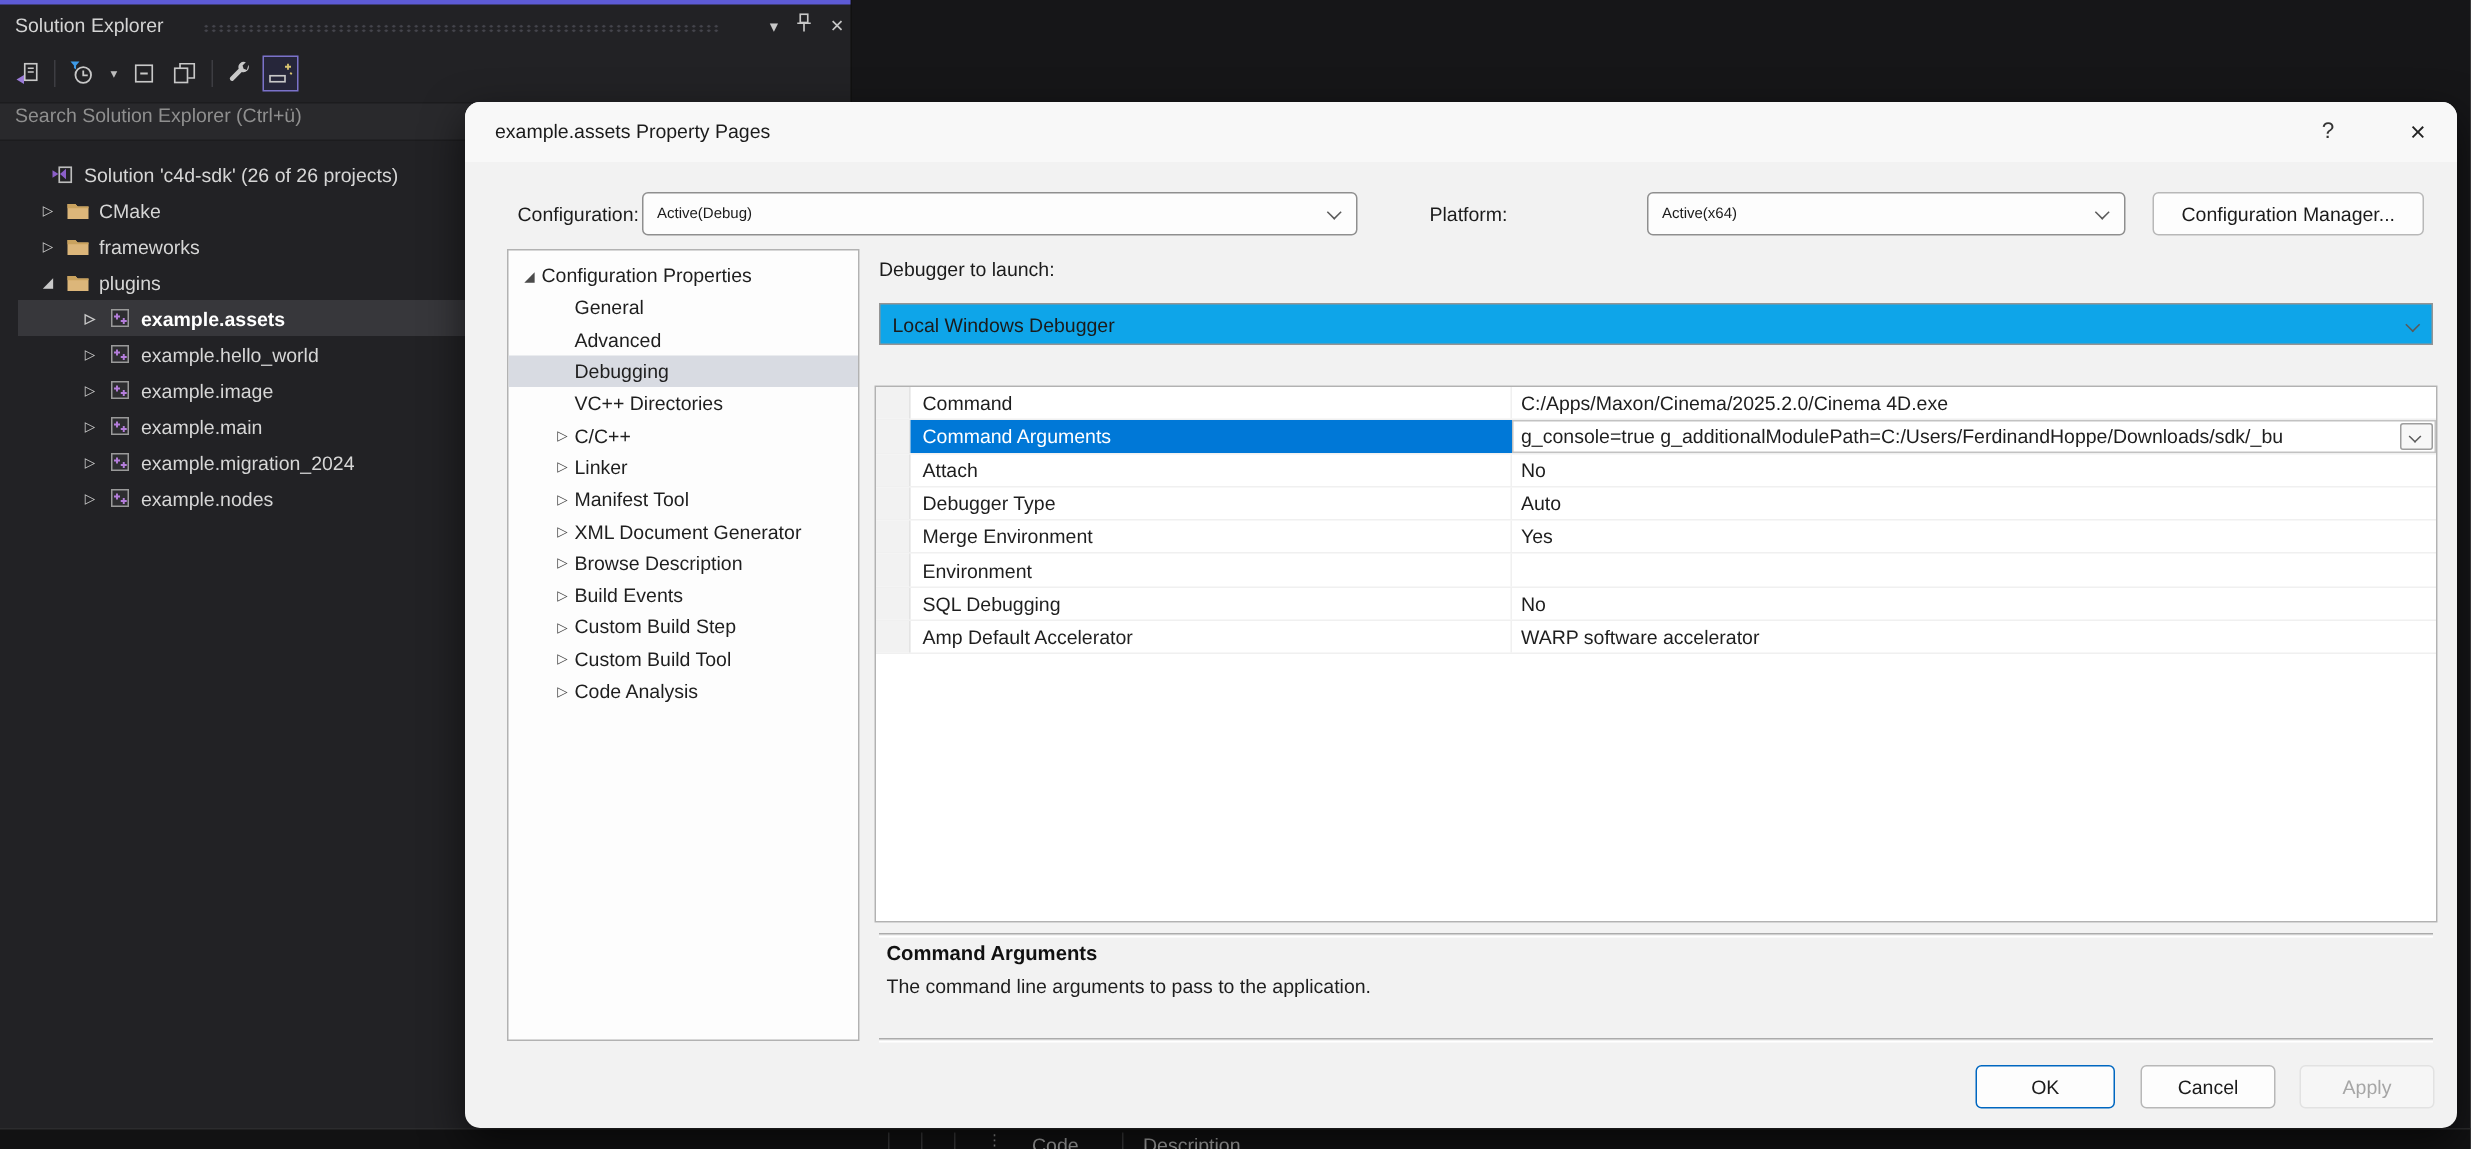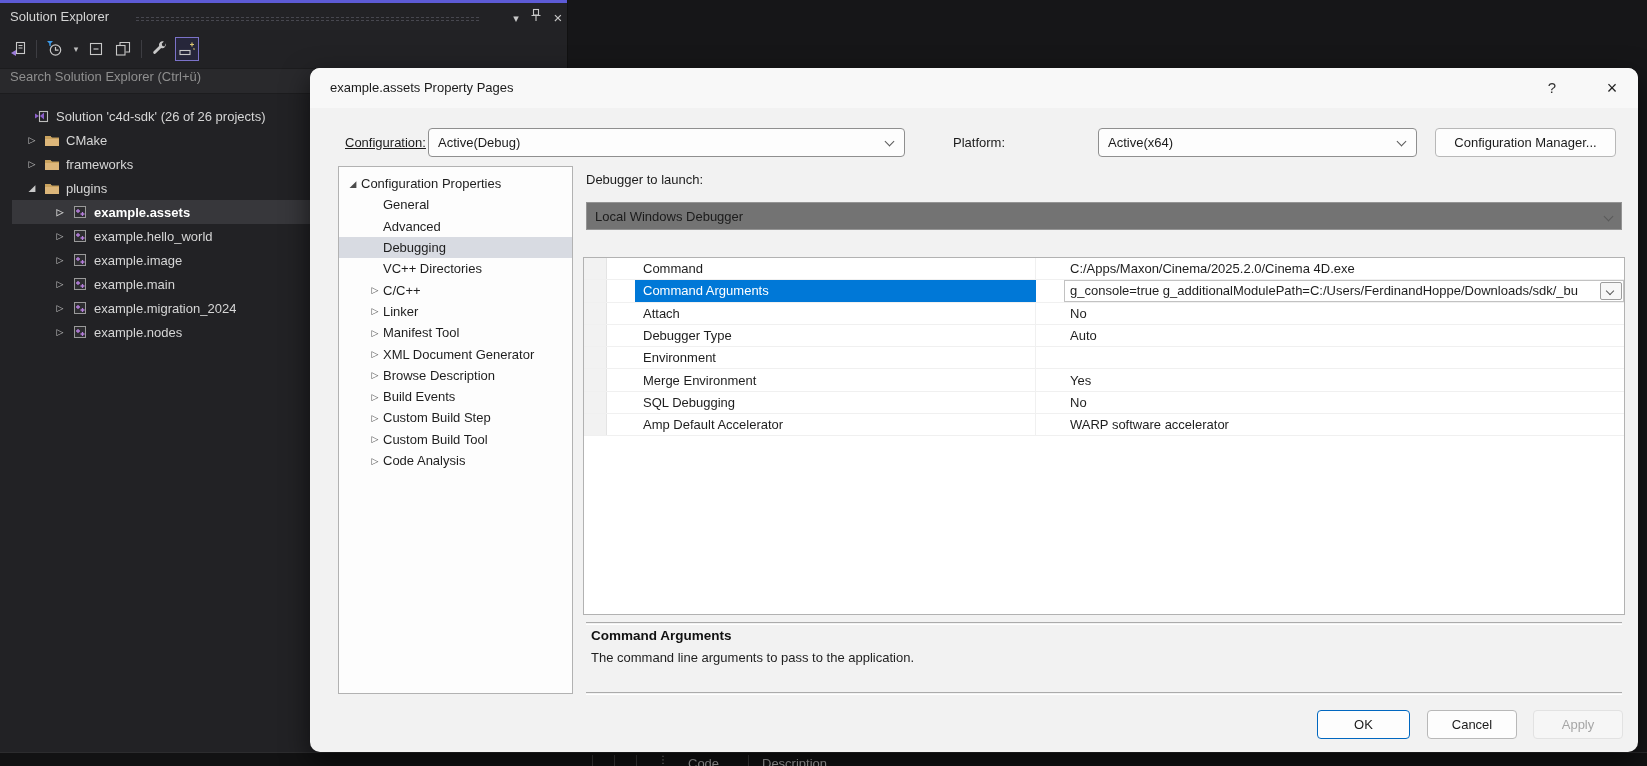--- a/index.html
+++ b/index.html
@@ -40,40 +40,40 @@
   .strip-sep { position:absolute; top:2px; width:1px; height:12px; background:#3a3a3c; }
   
   .dialog { position:absolute; left:310px; top:68px; width:1328px; height:684px; background:#f2f2f2;
     border-radius:10px; box-shadow:0 10px 28px rgba(0,0,0,.6); z-index:5; }
   .dlg-titlebar { position:absolute; left:0; top:0; width:100%; height:40px; background:#f8f8f8; border-radius:10px 10px 0 0; }
   .dlg-title { position:absolute; left:20px; top:12px; font-size:13px; color:#1b1b1b; white-space:nowrap; }
   .dlg-help { position:absolute; left:1228px; top:6px; width:28px; height:28px; text-align:center; line-height:28px; font-size:15px; color:#333; cursor:pointer; border-radius:4px; }
   .dlg-close { position:absolute; left:1288px; top:6px; width:28px; height:28px; text-align:center; line-height:28px; font-size:18px; color:#222; cursor:pointer; border-radius:4px; }
   .fld-label { position:absolute; font-size:13px; color:#1b1b1b; white-space:nowrap; }
   .dd { position:absolute; height:29px; background:#fdfdfd; border:1px solid #8f8f8f; border-radius:4px;
-    display:flex; align-items:center; font-size:13px; color:#1b1b1b; padding-left:9px; cursor:pointer; white-space:nowrap; }
+    display:flex; align-items:center; font-size:10px; color:#1b1b1b; padding-left:9px; cursor:pointer; white-space:nowrap; }
   .chev { position:absolute; width:7px; height:7px; border-right:1.4px solid #5a5a5a; border-bottom:1.4px solid #5a5a5a; transform:rotate(45deg); }
   .dd .chev { right:11px; top:9px; }
   .btn { position:absolute; height:29px; background:#fdfdfd; border:1px solid #b8b8b8; border-radius:4px;
     font-size:13px; color:#1b1b1b; display:flex; align-items:center; justify-content:center; cursor:pointer; white-space:nowrap; }
   .btn.primary { border:1px solid #0067c0; }
   .btn.disabled { background:#f6f6f6; border-color:#e2e2e2; color:#a6a6a6; cursor:default; }
   
   .dlg-tree { position:absolute; left:28px; top:98px; width:235px; height:528px; background:#fdfdfd; border:1px solid #b2b2b2; padding-top:6px; overflow:hidden; }
   .dt-row { height:21.3px; display:flex; align-items:center; font-size:13px; color:#1e1e1e; white-space:nowrap; cursor:pointer; }
   .dt-row.sel { background:#d8dbe2; }
   .dt-exp { width:16px; text-align:center; font-size:9px; color:#4b4b4b; flex:none; }
   .dt-i0 { padding-left:6px; } .dt-i1 { padding-left:44px; } .dt-i1e { padding-left:28px; }
   
   .rp-label { position:absolute; left:276px; top:104px; font-size:13px; color:#1b1b1b; }
-  .rp-combo { position:absolute; left:276px; top:134px; width:1036px; height:28px; background:#737373; border:1px solid #949494;
+  .rp-combo { position:absolute; left:276px; top:134px; width:1036px; height:28px; background:#0ea5e9; border:1px solid #949494;
     display:flex; align-items:center; padding-left:8px; font-size:13px; color:#1b1b1b; cursor:pointer; }
   .rp-combo .chev { right:9px; top:10px; }
   .grid { position:absolute; left:273px; top:189px; width:1042px; height:358px; background:#ffffff; border:1px solid #b2b2b2; overflow:hidden; }
-  .g-row { height:22.3px; display:flex; border-bottom:1px solid #f0f0f0; font-size:13px; color:#1e1e1e; cursor:pointer;gap:28px; }
+  .g-row { height:22.3px; display:flex; border-bottom:1px solid #f0f0f0; font-size:13px; color:#1e1e1e; cursor:pointer; }
   .g-gut { width:23px; background:#f2f2f2; border-right:1px solid #e4e4e4; flex:none; }
   .g-label { width:401px; flex:none; display:flex; align-items:center; padding-left:8px; border-right:1px solid #f0f0f0; white-space:nowrap; overflow:hidden; }
   .g-val { flex:1; display:flex; align-items:center; padding-left:6px; white-space:nowrap; overflow:hidden; }
   .g-row.sel .g-label { background:#0078d7; color:#ffffff; border-right-color:#0078d7; }
   .g-row.sel .g-val { border:1px solid #c2c2c2; padding-left:5px; }
   .cell-text { flex:1; overflow:hidden; white-space:nowrap; }
   .combo-btn { width:22px; height:18px; flex:none; margin:1px 1px 1px 4px; background:#f7f7f7; border:1px solid #9d9d9d; border-radius:2px; position:relative; cursor:pointer; }
   .combo-btn .chev { left:6px; top:5px; width:6px; height:6px; }
   .groove { position:absolute; left:276px; width:1036px; height:3px; border-top:1px solid #ababab; border-bottom:1px solid #ffffff; }
   .desc-title { position:absolute; left:281px; top:560px; font-size:13.5px; font-weight:bold; color:#111; }
@@ -255,21 +255,21 @@
     <span class="strip-col" style="left:762px;">Description</span>
   </div>
 
   <div class="dialog">
     <div class="dlg-titlebar">
       <span class="dlg-title">example.assets Property Pages</span>
       <div class="dlg-help">?</div>
       <div class="dlg-close">×</div>
     </div>
 
-    <span class="fld-label" style="left:35px; top:67px;text-decoration:underline;">Configuration:</span>
+    <span class="fld-label" style="left:35px; top:67px;">Configuration:</span>
     <div class="dd" style="left:118px; top:60px; width:477px;">
       <span>Active(Debug)</span>
       <span class="chev"></span>
     </div>
     <span class="fld-label" style="left:643px; top:67px;">Platform:</span>
     <div class="dd" style="left:788px; top:60px; width:319px;">
       <span>Active(x64)</span>
       <span class="chev"></span>
     </div>
     <div class="btn" style="left:1125px; top:60px; width:181px;">
@@ -358,27 +358,27 @@
         <div class="g-label">Attach</div>
         <div class="g-val">No</div>
       </div>
       <div class="g-row">
         <div class="g-gut"></div>
         <div class="g-label">Debugger Type</div>
         <div class="g-val">Auto</div>
       </div>
       <div class="g-row">
         <div class="g-gut"></div>
+        <div class="g-label">Merge Environment</div>
+        <div class="g-val">Yes</div>
+      </div>
+      <div class="g-row">
+        <div class="g-gut"></div>
         <div class="g-label">Environment</div>
         <div class="g-val"></div>
-      </div>
-      <div class="g-row">
-        <div class="g-gut"></div>
-        <div class="g-label">Merge Environment</div>
-        <div class="g-val">Yes</div>
       </div>
       <div class="g-row">
         <div class="g-gut"></div>
         <div class="g-label">SQL Debugging</div>
         <div class="g-val">No</div>
       </div>
       <div class="g-row">
         <div class="g-gut"></div>
         <div class="g-label">Amp Default Accelerator</div>
         <div class="g-val">WARP software accelerator</div>

